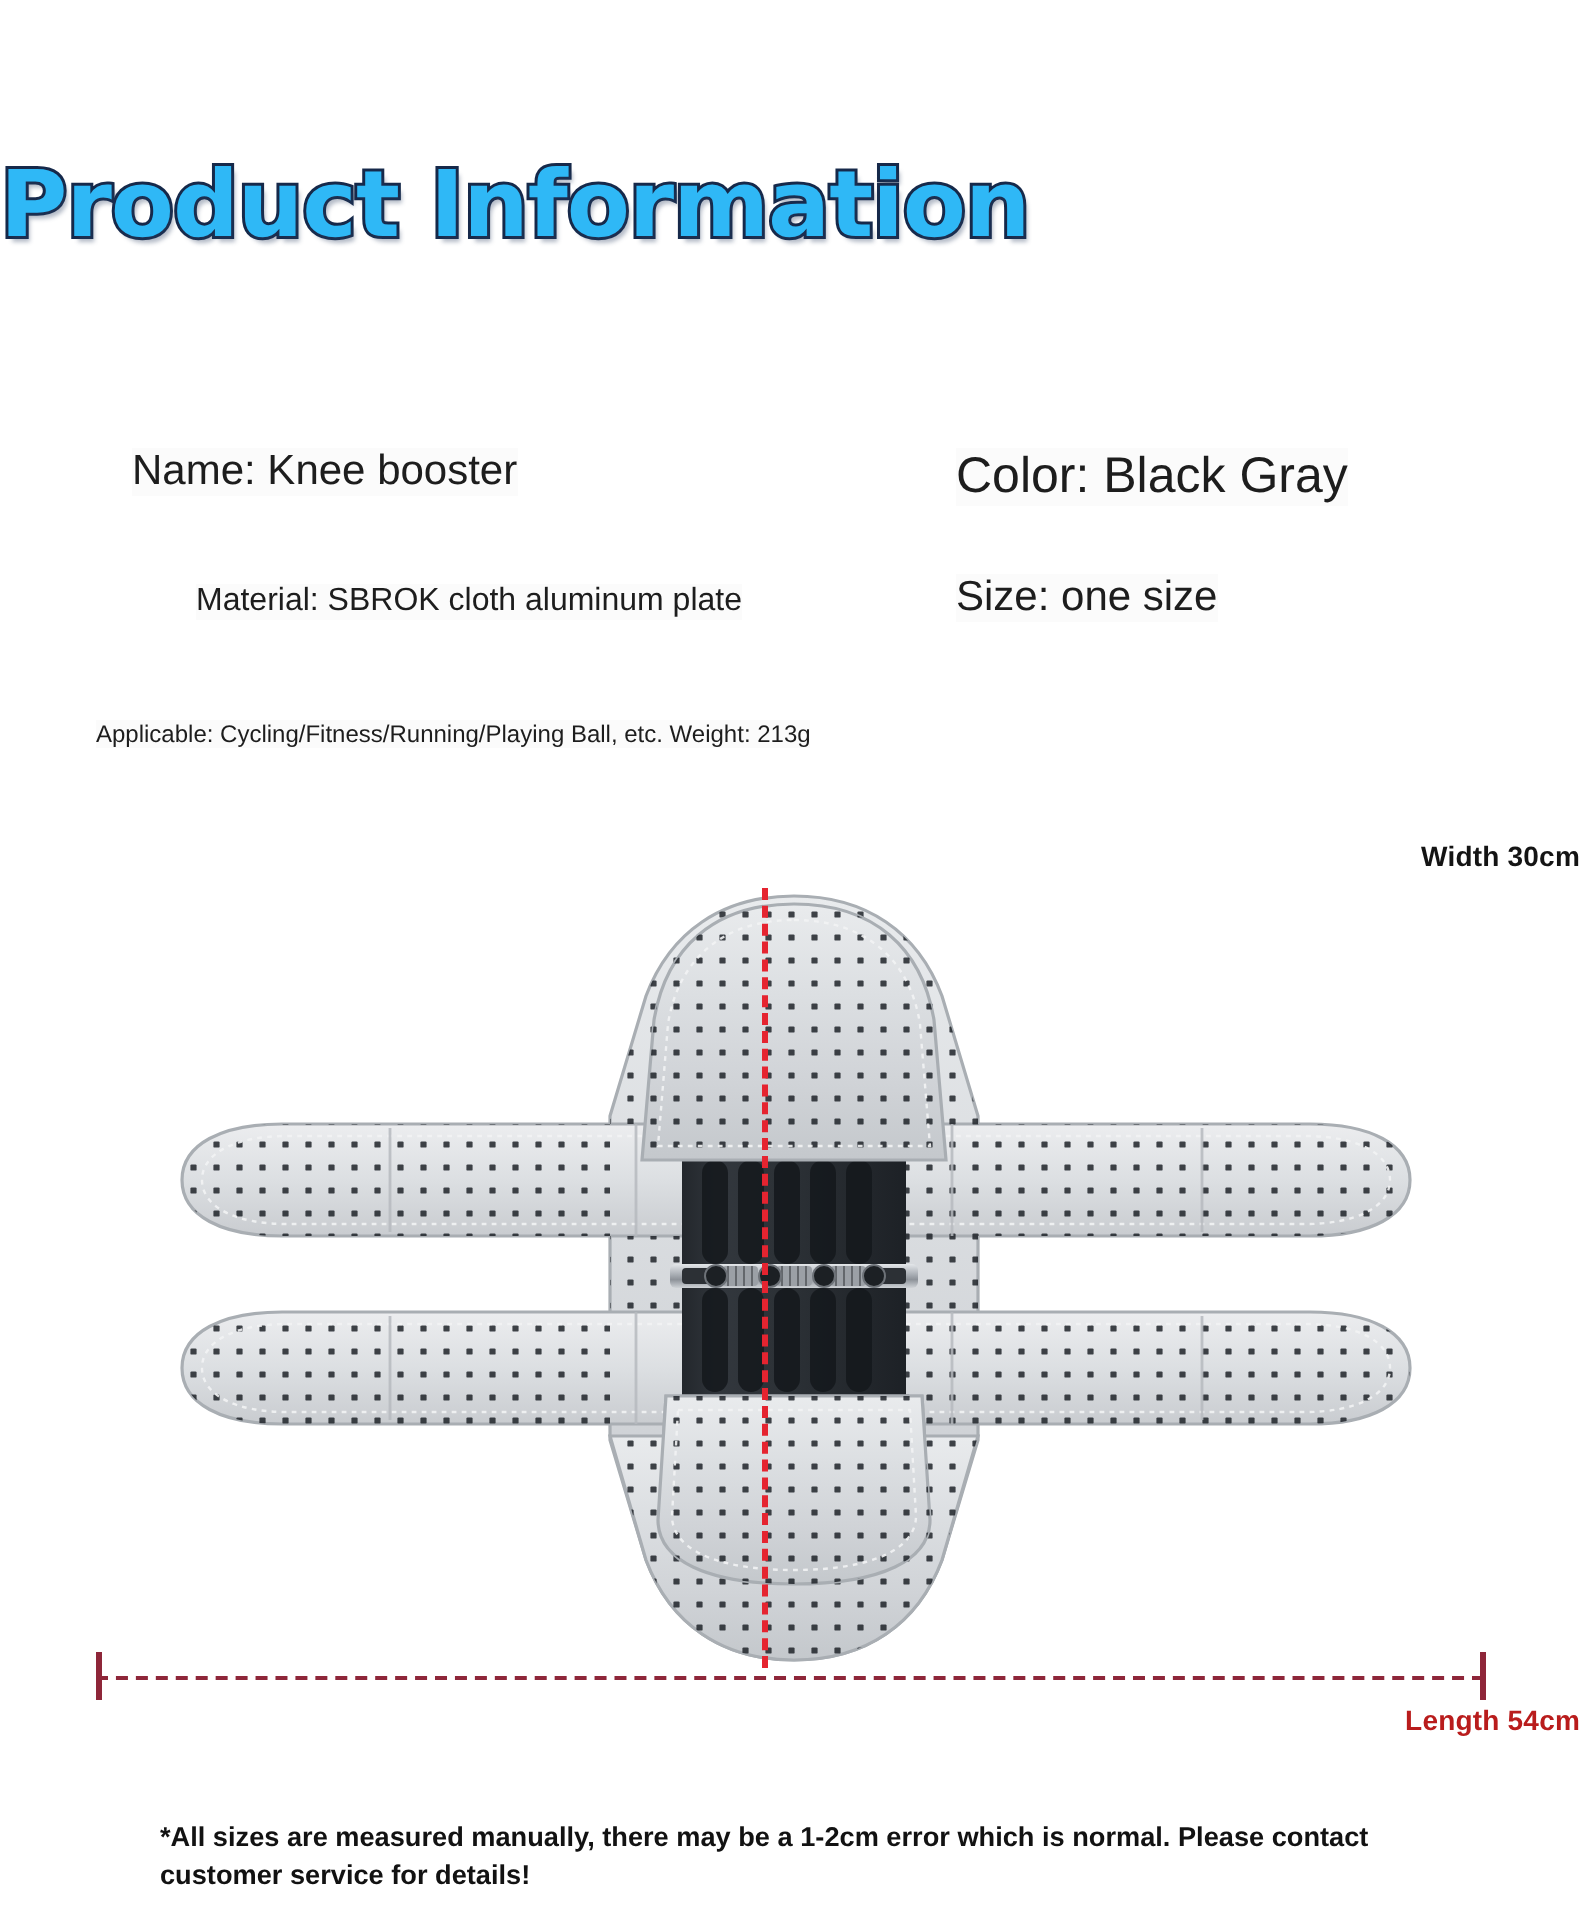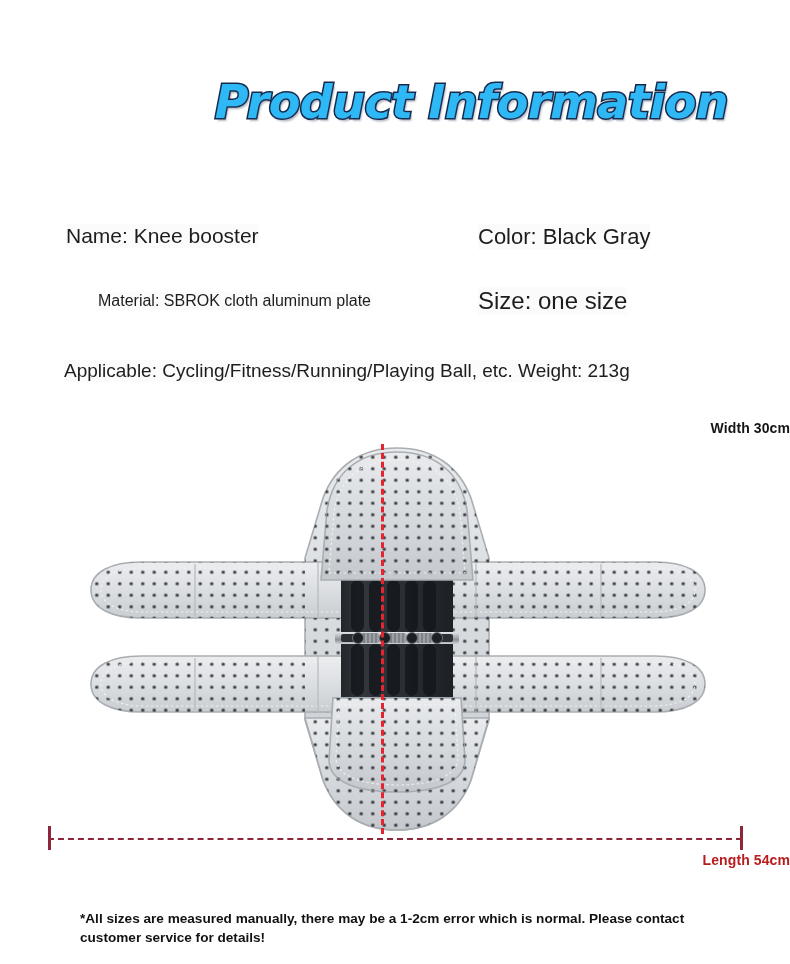--- a/index.html
+++ b/index.html
@@ -15,22 +15,21 @@
     font-family: "Liberation Sans", sans-serif;
     color: #1b1b1b;
   }
 
   
   #title-wrap {
     position: absolute;
     top: 78px;
     left: 0;
     width: 728px;
-    text-align: right;
-    font-style: italic;
+    text-align: left;
   }
   #page-title {
     display: inline-block;
     font-family: "DejaVu Sans", sans-serif;
     font-size: 46px;
     font-weight: bold;
     letter-spacing: -0.5px;
     color: #2fb8f6;
     -webkit-text-stroke: 3px #16294a;
     paint-order: stroke fill;
@@ -40,24 +39,24 @@
 
   
   .spec-row {
     position: absolute;
     white-space: nowrap;
     font-weight: normal;
     color: #1d1d1d;
     background: linear-gradient(#fbfbfb, #fbfbfb);
   }
   #spec-name      { left: 66px;  top: 224px; font-size: 21px; }
-  #spec-color     { left: 478px; top: 224px; font-size: 22px; }
+  #spec-color     { left: 478px; top: 224px; font-size: 25px; }
   #spec-material  { left: 62px;  top: 292px; font-size: 16px; margin-left: 36px; }
-  #spec-size      { left: 478px; top: 287px; font-size: 24px; }
-  #spec-applicable{ left: 64px;  top: 360px; font-size: 19px; }
+  #spec-size      { left: 478px; top: 287px; font-size: 21px; }
+  #spec-applicable{ left: 48px;  top: 360px; font-size: 12px; }
 
   
   #width-label {
     position: absolute;
     top: 420px;
     left: 0;
     width: 790px;
     text-align: right;
     font-size: 14px;
     font-weight: bold;

